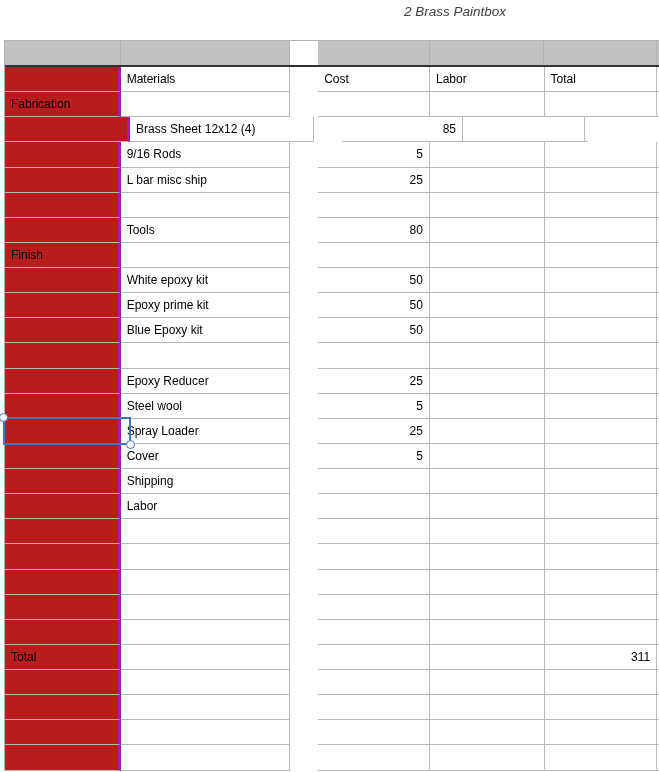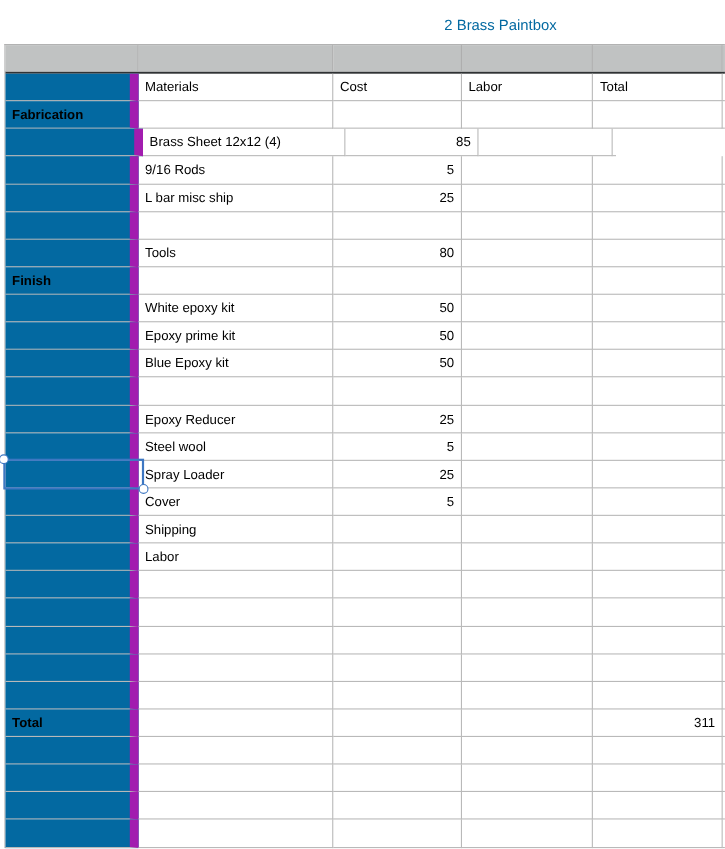--- a/index.html
+++ b/index.html
@@ -3,42 +3,42 @@
 <meta charset="utf-8">
 <style>
   html,body{margin:0;padding:0;}
   body{
     width:659px;height:772px;position:relative;overflow:hidden;
     background:#ffffff;
     font-family:"Liberation Sans",sans-serif;
     -webkit-font-smoothing:antialiased;
   }
   .sheet-title{
-    position:absolute;top:15px;left:455px;transform:translateX(-50%);
-    font-size:13.5px;color:#0369a1;white-space:nowrap;
+    position:absolute;top:4px;left:455px;transform:translateX(-50%);
+    font-size:13.5px;color:#404040;white-space:nowrap;font-style:italic;
   }
   .sheet{
     position:absolute;left:4px;top:40px;width:655px;
     border-top:1px solid #b2b2b2;border-left:1px solid #b2b2b2;
     box-sizing:content-box;
   }
   .row{display:flex;height:25.14px;box-sizing:border-box;}
   .row.band{height:26px;border-bottom:2px solid #2f3234;}
   .cell{
     box-sizing:border-box;height:100%;
     border-right:1px solid #b9b9b9;border-bottom:1px solid #b9b9b9;
     font-size:12px;color:#000;line-height:1;
     display:flex;align-items:center;
     padding:0 6px;white-space:nowrap;overflow:hidden;
   }
   .band .cell{background:#c0c2c2;border-right:1px solid #aeaeae;border-bottom:none;}
-  .c0{width:125px;background:#0369a1;border-right:8px solid #a21caf;font-weight:700;}
+  .c0{width:125px;background:#b91c1c;border-right:3px solid #a21caf;font-weight:400;}
   .band .c0{background:#c0c2c2;border-right:1px solid #aeaeae;font-weight:400;}
   .c1{width:184px;}
-  .c2{width:121px;}
+  .c2{width:121px;margin-left:28px;}
   .c3{width:124px;}
   .c4{width:122px;}
   .c5{width:3px;padding:0;border-right:none;}
   .num{justify-content:flex-end;}
   .selection{
     position:absolute;left:3px;top:417px;width:128px;height:28px;
     border:2px solid #3d77c2;box-sizing:border-box;background:transparent;
   }
   .handle{
     position:absolute;width:7px;height:7px;border-radius:50%;

